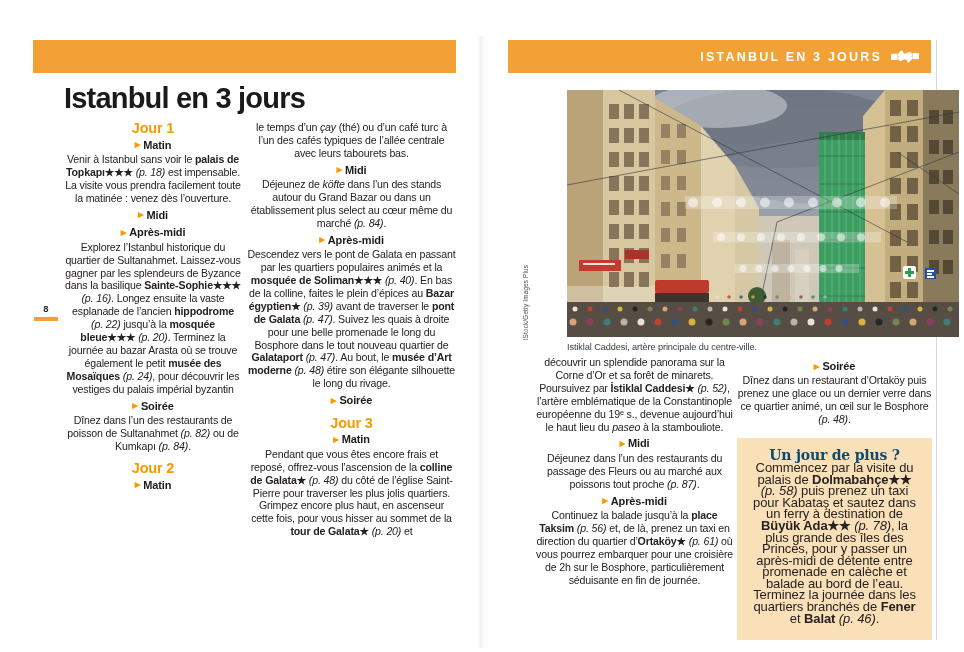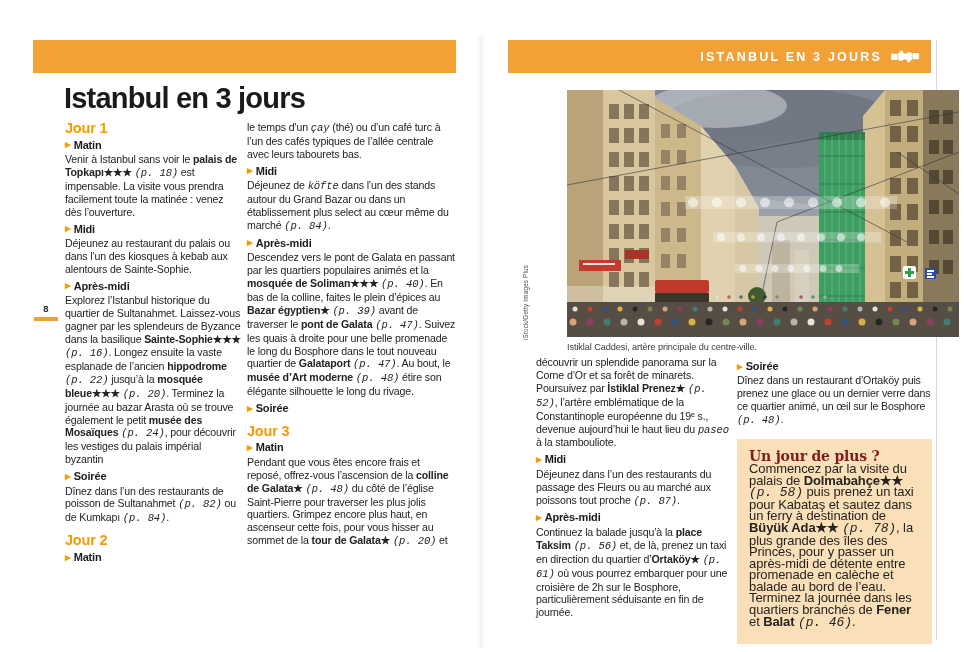--- a/index.html
+++ b/index.html
@@ -17,66 +17,65 @@
   .gutter{position:absolute;left:477px;top:36px;width:8px;height:612px;background:linear-gradient(90deg,rgba(0,0,0,0),rgba(0,0,0,.05),rgba(0,0,0,0));}
 
   h1.page-title{position:absolute;left:64px;top:82px;margin:0;font-size:29px;font-weight:700;letter-spacing:-0.8px;color:#1c1a19;}
 
   .pagenum{position:absolute;font-size:9.5px;font-weight:bold;color:#2a2a2a;text-align:center;}
   .pagenum .rule{height:4px;background:#F2A137;margin-top:3px;}
   .pagenum.pn-left{left:34px;top:303px;width:24px;}
   .pagenum.pn-right{left:903px;top:310px;width:32px;}
   .pagenum.pn-right .rule{height:5px;}
 
-  .col{position:absolute;font-size:10.6px;line-height:12.9px;letter-spacing:-0.15px;color:#262220;}
+  .col{position:absolute;font-size:10.6px;line-height:12.9px;letter-spacing:-0.15px;color:#262220;text-align:center;}
   .col p.para{margin:0 0 3px 0;}
   .col h2.day{color:#F59B00;font-size:14.5px;letter-spacing:-0.2px;margin:9px 0 4px 0;}
   .col h2.day:first-child{margin-top:1px;}
   .col h3.slot{font-size:11px;margin:4px 0 1px 0;color:#1d1b1a;}
   .col h3.slot .tri{color:#F59B00;font-size:7.5px;margin-right:3px;vertical-align:1.5px;}
   .col b{font-weight:bold;}
-  .col i{font-style:italic;font-family:Liberation Mono, monospace;}
+  .col i{font-style:italic;}
 
   #lcol1{left:65px;top:121px;width:176px;}
   #lcol2{left:247px;top:121px;width:209px;}
   #rcol1{left:536px;top:356px;width:197px;}
   #rcol2{left:737px;top:356px;width:195px;}
 
   figure.photo{position:absolute;left:538px;top:90px;width:392px;margin:0;padding-left:29px;}
   figure.photo svg{display:block;}
   figcaption{font-size:9.2px;color:#3c3a38;margin-top:5px;letter-spacing:-0.1px;}
   .credit{
     position:absolute;left:522px;top:248px;height:92px;
     writing-mode:vertical-rl;transform:rotate(180deg);
     font-size:6.3px;color:#4a4a4a;letter-spacing:.2px;
     display:flex;align-items:center;
   }
 
   aside.extra{background:#FAE0B8;padding:11px 12px 13px 12px;margin-top:12px;box-sizing:border-box;}
-  aside.extra h4{margin:0;font-family:"DejaVu Serif", serif;font-size:14px;letter-spacing:-0.2px;color:#7f1d1d;}
+  aside.extra h4{margin:0;font-family:"DejaVu Serif", serif;font-size:14px;letter-spacing:-0.2px;color:#0c4a6e;}
   aside.extra p{margin:6px 0 0 0;font-size:13px;line-height:11.6px;letter-spacing:-0.1px;}
 </style>
 </head>
 <body>
 
 <div class="gutter"></div>
 <div class="page-edge"></div>
 
 <div class="topbar left"></div>
 <h1 class="page-title">Istanbul en 3 jours</h1>
 <div class="pagenum pn-left">
   <span>8</span>
   <div class="rule"></div>
 </div>
 <div class="col" id="lcol1">
     <h2 class="day">Jour 1</h2>
     <h3 class="slot"><span class="tri">▶</span><span>Matin</span></h3>
     <p class="para">Venir à Istanbul sans voir le <b>palais de Topkapı★★★</b> <i>(p. 18)</i> est impensable. La visite vous prendra facilement toute la matinée : venez dès l’ouverture.</p>
     <h3 class="slot"><span class="tri">▶</span><span>Midi</span></h3>
-    <p class="para">Déjeunez au restaurant du palais ou dans l’un des kiosques à kebab aux alentours de Sainte-Sophie.</p>
     <h3 class="slot"><span class="tri">▶</span><span>Après-midi</span></h3>
     <p class="para">Explorez l’Istanbul historique du quartier de Sultanahmet. Laissez-vous gagner par les splendeurs de Byzance dans la basilique <b>Sainte-Sophie★★★</b> <i>(p. 16)</i>. Longez ensuite la vaste esplanade de l’ancien <b>hippodrome</b> <i>(p. 22)</i> jusqu’à la <b>mosquée bleue★★★</b> <i>(p. 20)</i>. Terminez la journée au bazar Arasta où se trouve également le petit <b>musée des Mosaïques</b> <i>(p. 24)</i>, pour découvrir les vestiges du palais impérial byzantin</p>
     <h3 class="slot"><span class="tri">▶</span><span>Soirée</span></h3>
     <p class="para">Dînez dans l’un des restaurants de poisson de Sultanahmet <i>(p. 82)</i> ou de Kumkapı <i>(p. 84)</i>.</p>
     <h2 class="day">Jour 2</h2>
     <h3 class="slot"><span class="tri">▶</span><span>Matin</span></h3>
   </div>
 <div class="col" id="lcol2">
     <p class="para">le temps d’un <i>çay</i> (thé) ou d’un café turc à l’un des cafés typiques de l’allée centrale avec leurs tabourets bas.</p>
     <h3 class="slot"><span class="tri">▶</span><span>Midi</span></h3>
@@ -350,21 +349,21 @@
         <circle cx="346" cy="232" r="3.5" fill="#d8a47c"></circle>
         <circle cx="363" cy="232" r="3.5" fill="#8c3e5d"></circle>
         <circle cx="380" cy="232" r="3.5" fill="#3f7e72"></circle>
       </g>
   </svg>
   <figcaption>Istiklal Caddesi, artère principale du centre-ville.</figcaption>
 </figure>
 <div class="credit">iStock/Getty Images Plus</div>
 
 <div class="col" id="rcol1">
-    <p class="para">découvrir un splendide panorama sur la Corne d’Or et sa forêt de minarets. Poursuivez par <b>İstiklal Prenez★</b> <i>(p. 52)</i>,  l’artère emblématique de la Constantinople européenne du 19ᵉ s., devenue aujourd’hui le haut lieu du <i>paseo</i> à la stambouliote.</p>
+    <p class="para">découvrir un splendide panorama sur la Corne d’Or et sa forêt de minarets. Poursuivez par <b>İstiklal Caddesi★</b> <i>(p. 52)</i>,  l’artère emblématique de la Constantinople européenne du 19ᵉ s., devenue aujourd’hui le haut lieu du <i>paseo</i> à la stambouliote.</p>
     <h3 class="slot"><span class="tri">▶</span><span>Midi</span></h3>
     <p class="para">Déjeunez dans l’un des restaurants du passage des Fleurs ou au marché aux poissons tout proche <i>(p. 87)</i>.</p>
     <h3 class="slot"><span class="tri">▶</span><span>Après-midi</span></h3>
     <p class="para">Continuez la balade jusqu’à la <b>place Taksim</b> <i>(p. 56)</i> et, de là, prenez un taxi en direction du quartier d’<b>Ortaköy★</b> <i>(p. 61)</i> où vous pourrez embarquer pour une croisière de 2h sur le Bosphore, particulièrement séduisante en fin de journée.</p>
   </div>
 <div class="col" id="rcol2">
   <div>
       <h3 class="slot"><span class="tri">▶</span><span>Soirée</span></h3>
       <p class="para">Dînez dans un restaurant d’Ortaköy puis prenez une glace ou un dernier verre dans ce quartier animé, un œil sur le Bosphore <i>(p. 48)</i>.</p>
     </div>

